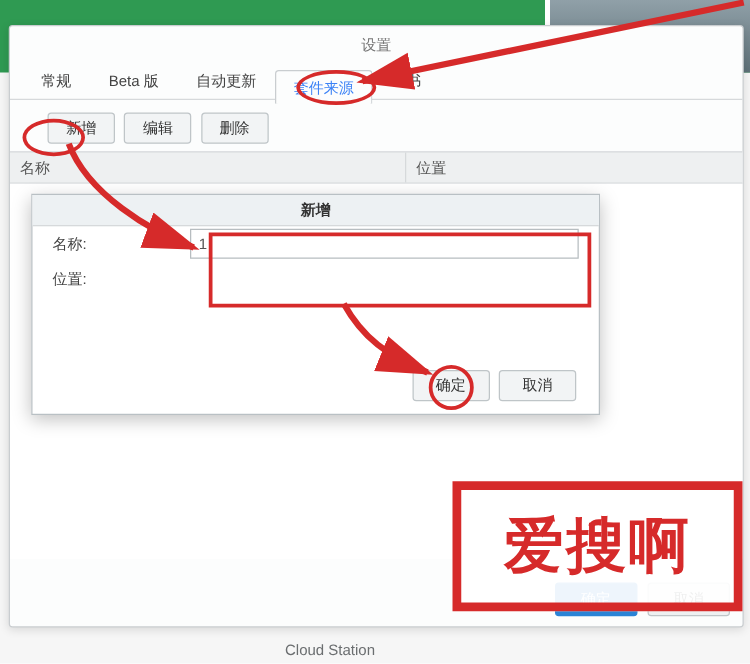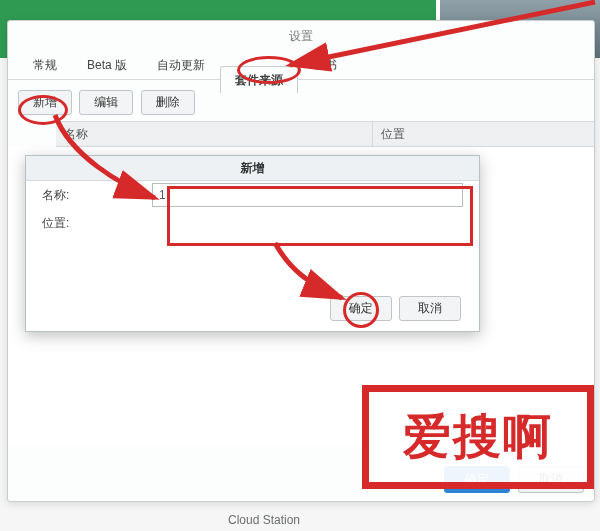--- a/index.html
+++ b/index.html
@@ -7,26 +7,26 @@
   
   .green-top{position:absolute;left:0;top:0;width:600px;height:58px;background:#2f9a52;}
   .sky{position:absolute;right:0;top:0;width:160px;height:58px;background:linear-gradient(#90a0a8,#5e7178);border-left:4px solid #fff;}
   .sky .fg{position:absolute;bottom:0;right:10px;width:70px;height:30px;background:#3a4e58;border-radius:4px 4px 0 0;}
   
   .win{position:absolute;left:7px;top:20px;width:586px;height:480px;background:#fcfdfd;border:1px solid #c9cdd0;border-radius:3px;box-shadow:0 2px 8px rgba(0,0,0,0.12);}
   .win-title{height:30px;line-height:30px;text-align:center;color:#777;font-size:12px;}
   
   .tabs{display:flex;border-bottom:1px solid #d6d9db;padding:0 10px;height:28px;}
   .tab{padding:0 14px;height:26px;line-height:26px;border:1px solid transparent;border-bottom:none;color:#444;cursor:pointer;border-radius:3px 3px 0 0;}
-  .tab.active{border-color:#c9cdd0;background:#fcfdfd;color:#404040;font-weight:bold;position:relative;top:15px;}
+  .tab.active{border-color:#c9cdd0;background:#fcfdfd;color:#3b82f6;font-weight:normal;position:relative;top:5px;}
   
-  .actions{padding:10px 10px 6px;}
+  .actions{padding:10px 10px 6px;margin-left:20px;}
   .btn{display:inline-block;padding:3px 14px;border:1px solid #bfc5c8;background:#f2f4f5;border-radius:3px;color:#333;cursor:pointer;margin-right:4px;}
   
-  .grid-head{display:flex;background:#eef0f1;border-top:1px solid #d6d9db;border-bottom:1px solid #d6d9db;height:24px;line-height:24px;margin-left:48px;}
+  .grid-head{display:flex;background:#eef0f1;border-top:1px solid #d6d9db;border-bottom:1px solid #d6d9db;height:24px;line-height:24px;}
   .col{padding:0 8px;color:#555;}
   .col.name{flex:0 0 300px;}
   .col.loc{flex:1;border-left:1px solid #d6d9db;}
   .grid-body{height:300px;background:#fff;}
   
   .footer{position:absolute;bottom:8px;right:10px;}
   .footer .fbtn{display:inline-block;padding:4px 20px;border:1px solid #bfc5c8;background:#eef0f1;border-radius:3px;color:#333;margin-left:5px;cursor:pointer;}
   .footer .primary{background:#2a83d6;border-color:#2a83d6;color:#fff;}
   
   .dlg{position:absolute;left:25px;top:155px;width:453px;height:175px;background:#fff;border:1px solid #b9c0c4;box-shadow:0 4px 14px rgba(0,0,0,0.25);}

